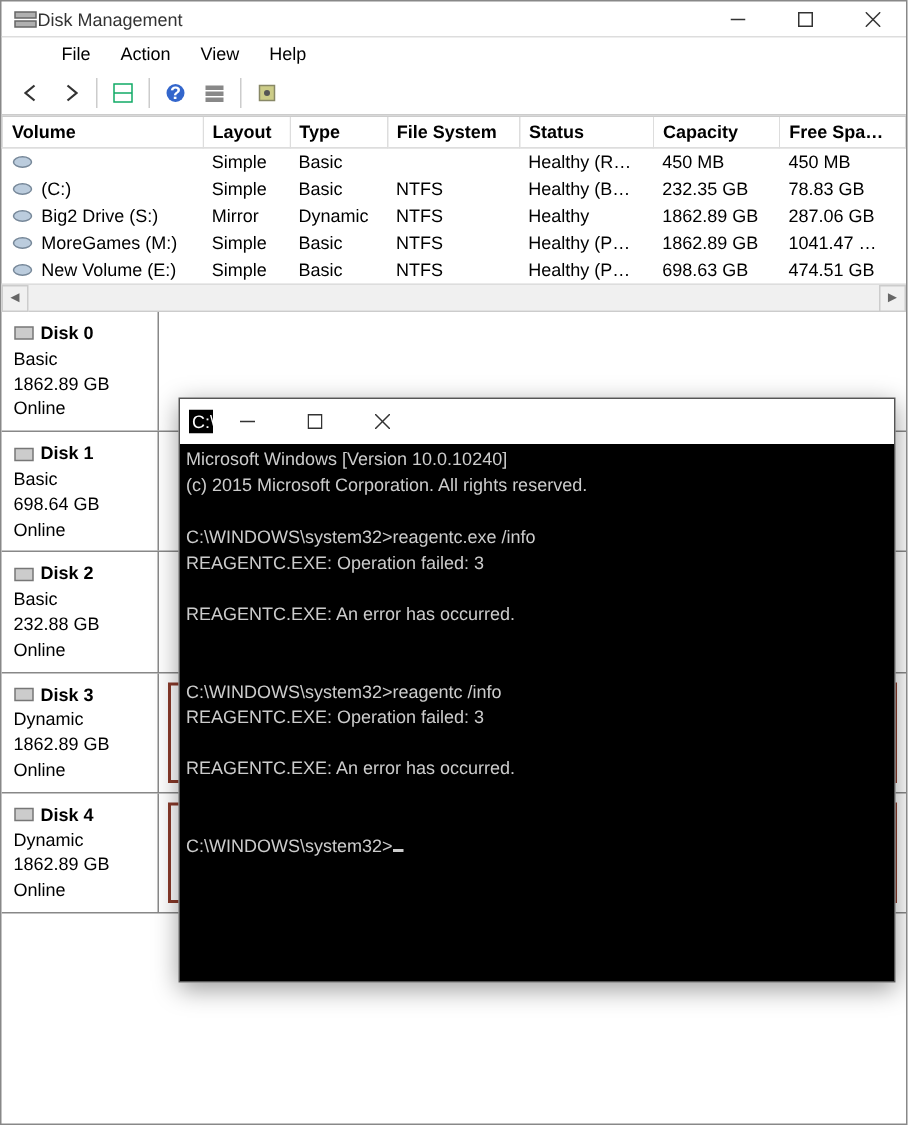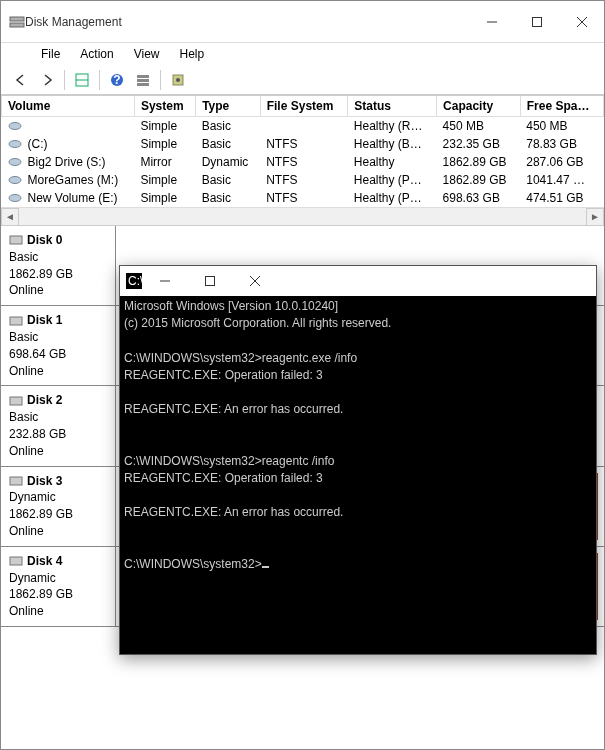--- a/index.html
+++ b/index.html
@@ -1,37 +1,37 @@
 <!DOCTYPE html>
 <html><head>
 <meta charset="utf-8">
 <style>
 * { box-sizing: border-box; margin: 0; padding: 0; font-family: "Segoe UI", Tahoma, sans-serif; font-size: 12px; }
 body { background: #fff; width: 605px; height: 750px; overflow: hidden; position: relative; border: 1px solid #888; }
-.titlebar { height: 42px; display: flex; align-items: center; padding: 0 0 0 8px; border-bottom: 1px solid #ddd; }
+.titlebar { height: 24px; display: flex; align-items: center; padding: 0 0 0 8px; border-bottom: 1px solid #ddd; }
 .titlebar .title { flex: 1; color: #333; }
 .winbtns { display: flex; }
 .winbtn { width: 45px; height: 28px; display: flex; align-items: center; justify-content: center; color: #333; }
 .menubar { height: 22px; display: flex; align-items: center; padding: 0 8px; gap: 4px; margin-left: 24px; }
 .menubar span { padding: 2px 8px; }
 .toolbar { height: 30px; display: flex; align-items: center; padding: 0 8px; gap: 2px; border-bottom: 1px solid #ccc; }
 .tbtn { width: 24px; height: 24px; display: flex; align-items: center; justify-content: center; border: 1px solid transparent; }
 .sep { width: 1px; height: 20px; background: #ccc; margin: 0 3px; }
 .table-wrap { border-top: 1px solid #ccc; }
 table.vols { width: 100%; border-collapse: collapse; }
 table.vols th { text-align: left; font-weight: bold; background: #fff; border: 1px solid #ddd; border-top: none; padding: 3px 6px; position: relative; }
 table.vols td { padding: 2px 6px; white-space: nowrap; }
 table.vols td.vol-icon-cell { width: 16px; padding-right: 0; }
 .hscroll { height: 18px; background: #f0f0f0; border-top: 1px solid #ddd; display: flex; align-items: center; }
 .hscroll .arrow { width: 18px; height: 18px; display: flex; align-items: center; justify-content: center; background: #f0f0f0; border: 1px solid #ccc; color: #666; font-size: 10px; }
 .hscroll .track { flex: 1; height: 18px; }
 
 .disks-pane { display: flex; flex-direction: column; border-top: 1px solid #ccc; }
 .disk-row { display: flex; border-bottom: 1px solid #888; min-height: 80px; }
-.disk-left { width: 115px; padding: 6px 8px; border-right: 1px solid #888; display: flex; flex-direction: column; }
+.disk-left { width: 105px; padding: 6px 8px; border-right: 1px solid #888; display: flex; flex-direction: column; }
 .disk-left .dt { font-weight: bold; display: flex; align-items: center; gap: 4px; }
 .disk-left div { line-height: 1.4; }
 .disk-right { flex: 1; padding: 6px; display: flex; }
 .partition { flex: 1; border: 2px solid #2a5caa; padding: 6px; background: #fff; }
 .partition.dynamic { border-color: #8a3a2a; }
 .partition .pname { font-weight: bold; }
 
 .cmd-window { position: absolute; left: 118px; top: 264px; width: 478px; height: 390px; background: #fff; box-shadow: 0 4px 16px rgba(0,0,0,0.4); border: 1px solid #555; display: flex; flex-direction: column; }
 .cmd-title { height: 30px; display: flex; align-items: center; padding-left: 6px; background: #fff; }
 .cmd-title .t { flex: 1; padding-left: 4px; }
@@ -117,21 +117,21 @@
         <circle cx="7" cy="7" r="2" fill="#555"></circle>
       </svg>
     </div>
 </div>
 
 <div class="table-wrap">
   <table class="vols">
     <thead>
       <tr>
         <th colspan="2">Volume</th>
-        <th>System</th>
+        <th>Layout</th>
         <th>Type</th>
         <th>File System</th>
         <th>Status</th>
         <th>Capacity</th>
         <th>Free Spa…</th>
       </tr>
     </thead>
     <tbody id="vol-body">
         <tr>
           <td class="vol-icon-cell"><span class="vol-mini"><svg width="14" height="10">

